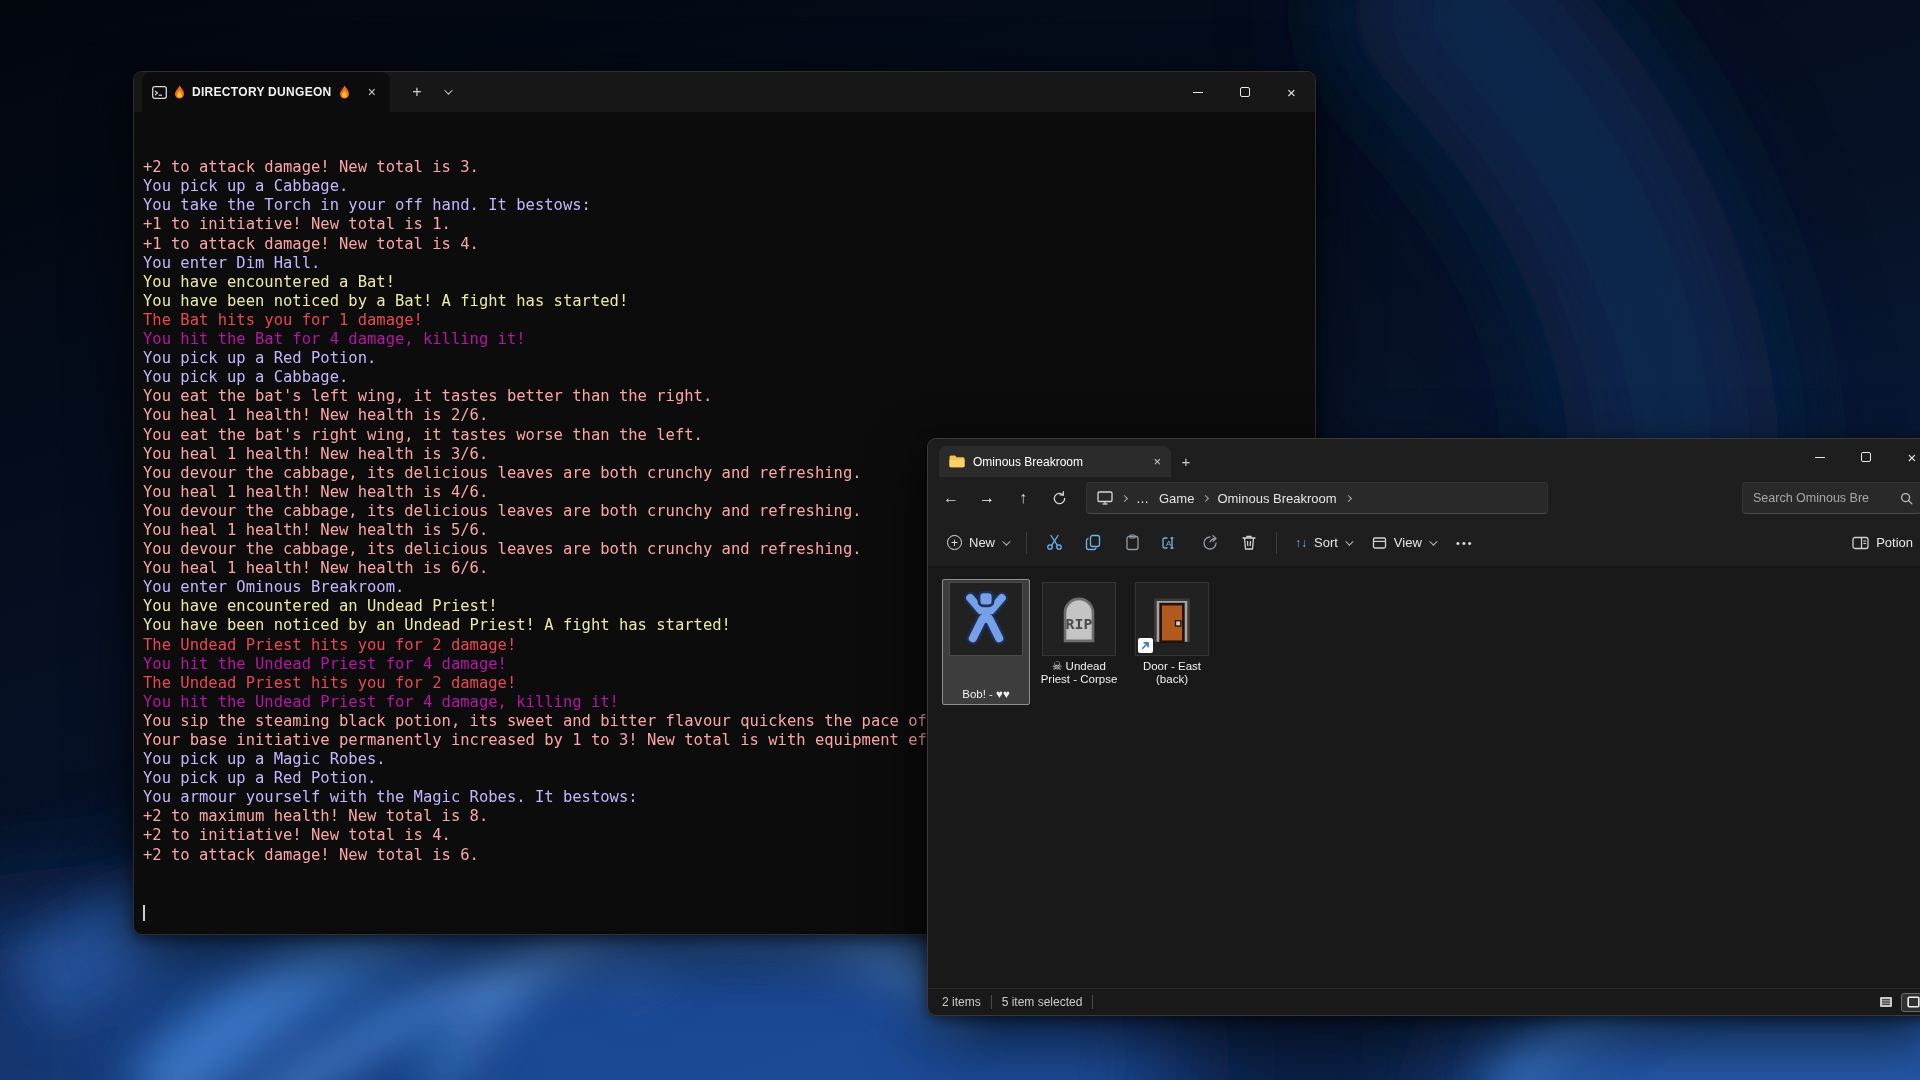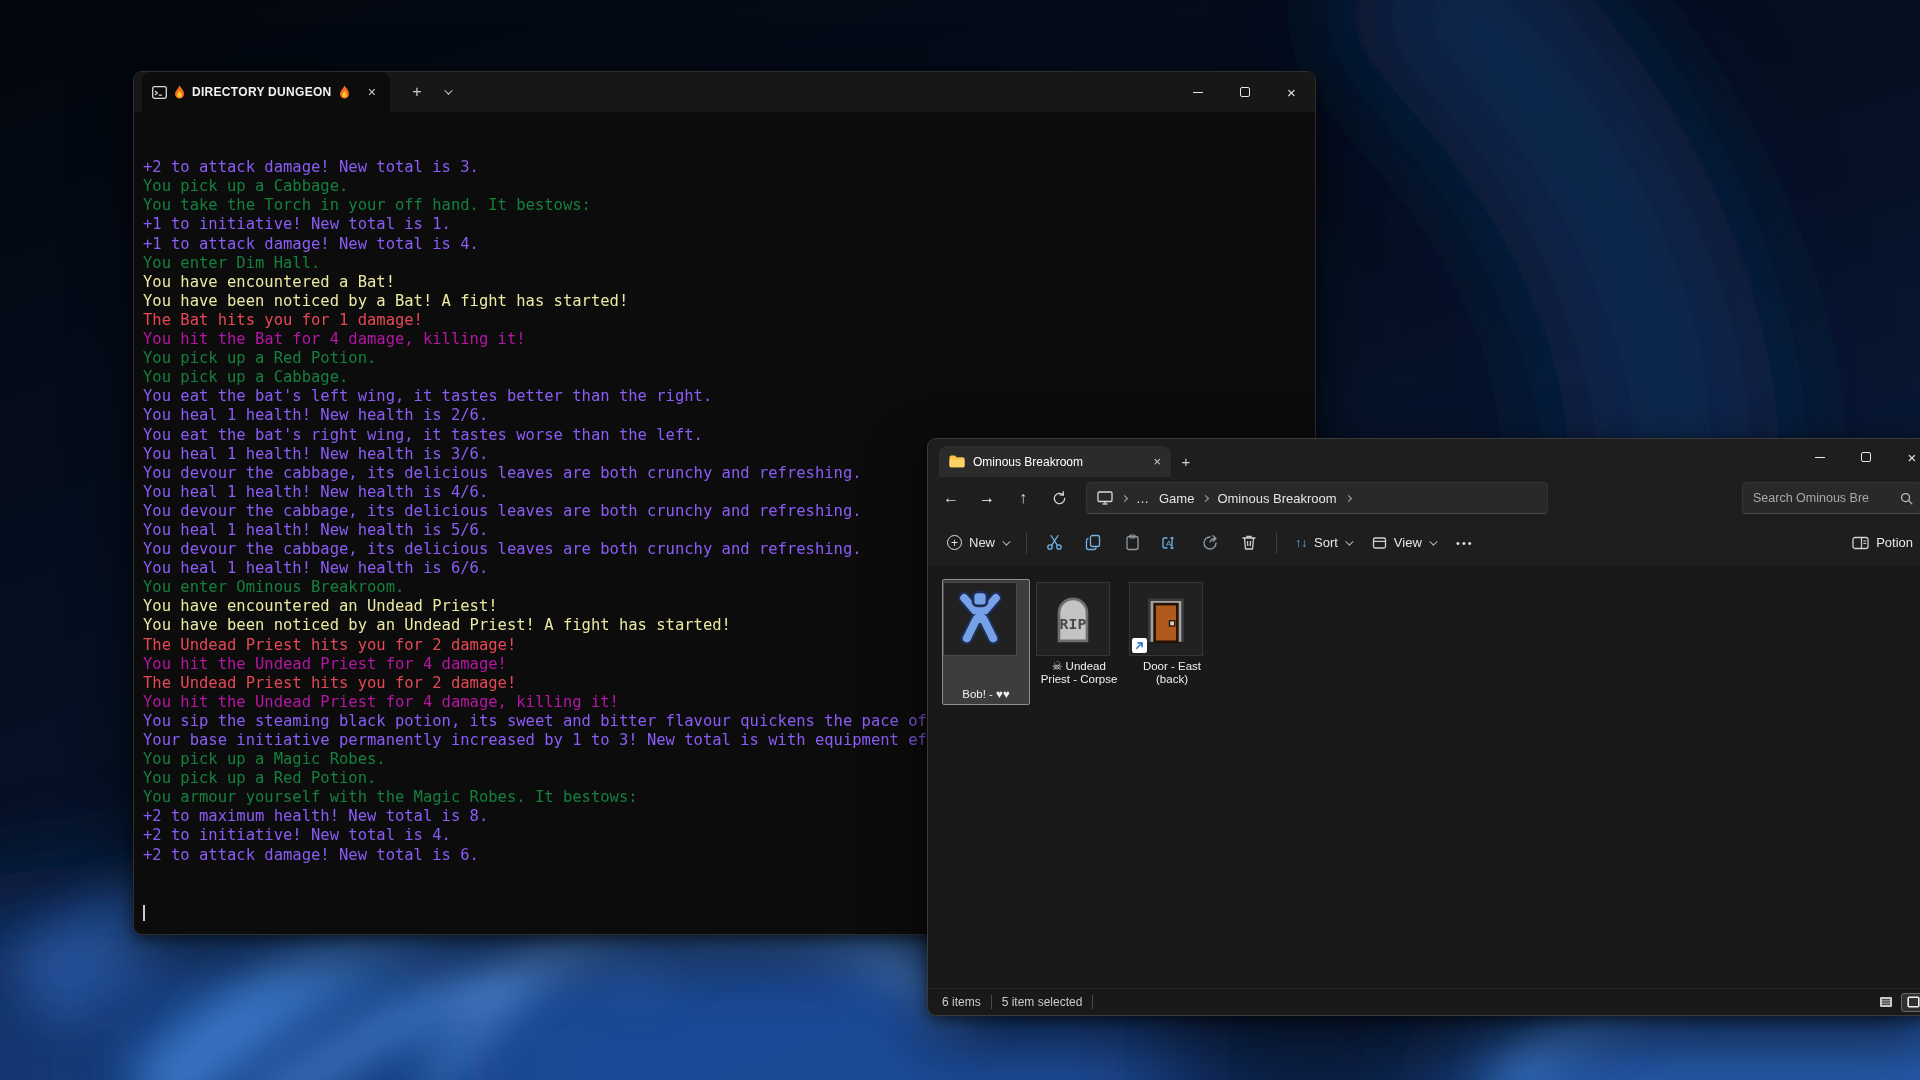--- a/index.html
+++ b/index.html
@@ -30,22 +30,22 @@
               background:#0c0c0c; border-radius:9px 9px 0 0; padding:0 10px; }
   #term-tab-title { color:#f2f2f2; font-size:12px; font-weight:bold; letter-spacing:.3px; white-space:nowrap; }
   .term-tab-close { margin-left:auto; color:#cfcfcf; font-size:14px; line-height:1; padding:2px 4px; }
   .term-bar-btn { color:#cfcfcf; font-size:16px; display:flex; align-items:center; justify-content:center;
                   width:30px; }
   #term-controls { margin-left:auto; display:flex; height:40px; }
   #term-controls .wctl { width:47px; }
   #term-body { padding:8px 0 0 9px; font-family:"DejaVu Sans Mono","Liberation Mono",monospace;
                font-size:15.5px; line-height:19.1px; white-space:pre; }
   .tline { height:19.1px; }
-  .c-green   { color:#8b5cf6; }
-  .c-white   { color:#15803d; }
+  .c-green   { color:#fca5a5; }
+  .c-white   { color:#c4b5fd; }
   .c-yellow  { color:#ece9a2; }
   .c-red     { color:#e74856; }
   .c-magenta { color:#b516a4; }
   #term-cursor { width:2px; height:16px; background:#cccccc; margin-top:2px; }
 
   
   #explorer { left:927px; top:438px; width:1009px; height:578px; background:#1e1e1e;
               border:1px solid #3a3a3a; z-index:3; display:flex; flex-direction:column; }
   #exp-tabstrip { height:38px; display:flex; align-items:flex-end; }
   #exp-tab { display:flex; align-items:center; gap:8px; width:232px; height:31px; margin-left:11px;
@@ -79,21 +79,21 @@
                   border-radius:4px; }
   .cmd-sep { width:1px; height:22px; background:#3d3d3d; margin:0 6px; }
   .new-circle { width:15px; height:15px; border:1.3px solid #e0e0e0; border-radius:50%;
                 display:flex; align-items:center; justify-content:center; color:#e0e0e0;
                 font-size:12px; line-height:1; }
   .dots { color:#e0e0e0; font-size:11px; letter-spacing:2px; }
   #exp-details-btn { margin-left:auto; }
 
   #exp-body { flex:1; background:#191919; padding:12px 14px; display:flex; align-items:flex-start; }
   .tile { width:88px; margin-right:5px; padding:2px 0 3px; border:1px solid transparent;
-          border-radius:2px; display:flex; flex-direction:column; }
+          border-radius:2px; display:flex; flex-direction:column; align-items:center; }
   .tile.selected { background:#3d3d3d; border-color:#8f8f8f;gap:28px; }
   .tile-iconbox { width:74px; height:74px; background:#212121; border:1px solid #353535;
                   display:flex; align-items:center; justify-content:center; position:relative; }
   .tile.selected .tile-iconbox { border-color:#4a4a4a; }
   .tile-label { margin-top:4px; max-width:86px; color:#f0f0f0; font-size:11.5px; line-height:13px;
                 text-align:center; word-wrap:break-word; }
   .shortcut-badge { position:absolute; left:2px; bottom:2px; width:15px; height:15px; background:#ffffff;
                     border-radius:2px; display:flex; align-items:center; justify-content:center; }
 
   #exp-statusbar { height:27px; display:flex; align-items:center; padding:0 10px 0 14px;
@@ -356,21 +356,21 @@
             <svg width="11" height="11" viewBox="0 0 12 12">
               <path d="M3,9 L8.2,3.8 M4.6,3.2 h4.2 v4.2" fill="none" stroke="#2d7dd2" stroke-width="1.8" stroke-linecap="round" stroke-linejoin="round"></path>
             </svg>
           </span>
         </div>
         <div class="tile-label">Door - East (back)</div>
       </div>
     </div>
 
   <div id="exp-statusbar">
-    <span>6 items</span>
+    <span>2 items</span>
     <span class="status-sep"></span>
     <span>5 item selected</span>
     <span class="status-sep"></span>
     <div id="status-views">
       <span class="view-toggle">
         <svg width="14" height="12" viewBox="0 0 14 12">
           <rect x="1" y="1" width="12" height="10" rx="1" fill="#c9c9c9"></rect>
           <line x1="3" y1="3.8" x2="11" y2="3.8" stroke="#2a2a2a" stroke-width="1.2"></line>
           <line x1="3" y1="6" x2="11" y2="6" stroke="#2a2a2a" stroke-width="1.2"></line>
           <line x1="3" y1="8.2" x2="11" y2="8.2" stroke="#2a2a2a" stroke-width="1.2"></line>

